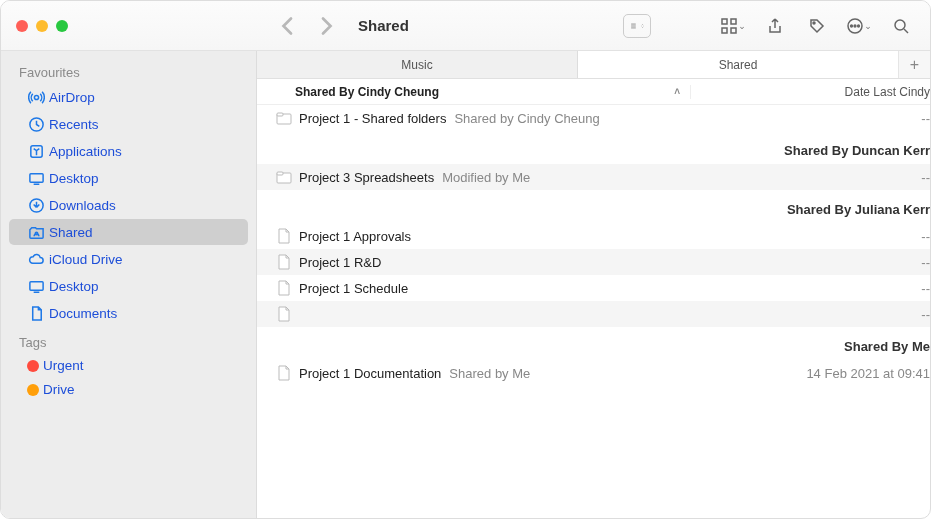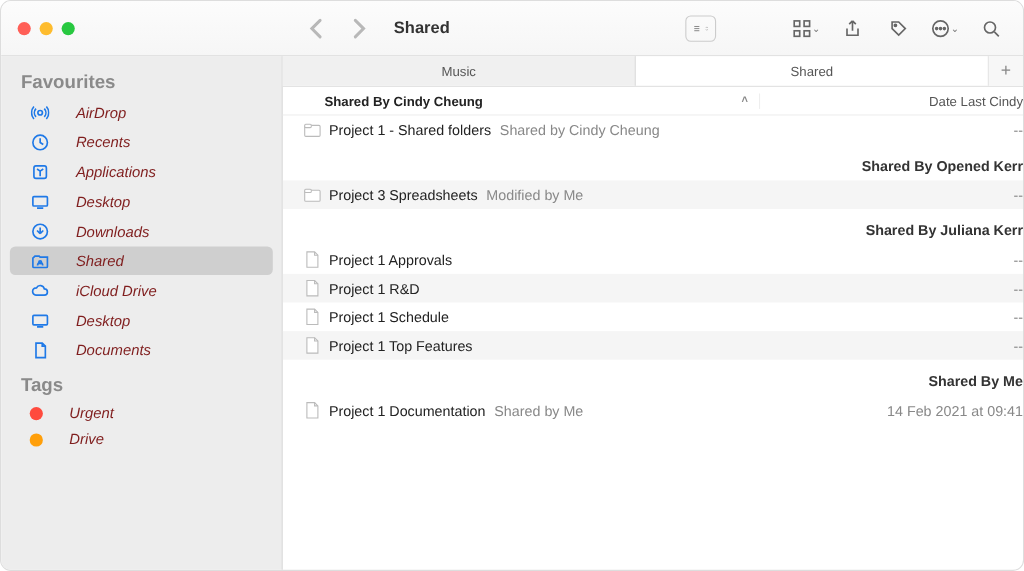--- a/index.html
+++ b/index.html
@@ -17,22 +17,22 @@
 .title { font-weight:600; font-size:15px; color:#333; margin-left:6px; }
 .spacer{flex:1;}
 .tbicon { width:28px; height:24px; display:flex; align-items:center; justify-content:center; color:#666; font-size:15px; position:relative;}
 .tbicon svg{width:18px;height:18px;stroke:#666;fill:none;stroke-width:1.5;}
 .pill { display:flex; align-items:center; border:0.5px solid #ccc; border-radius:5px; padding:2px 6px; gap:4px;}
 .chev-down{font-size:9px; color:#777;}
 
 
 .split { display:flex; height:469px;}
 .sidebar { width:256px; background:#ededed; border-right:1px solid #dcdcdc; padding:6px 0; font-size:13.5px; overflow:hidden;}
-.sbhead { color:#8a8a8a; font-weight:700; font-size:17px; padding:8px 18px 3px; }
-.sbitem { display:flex; align-items:center; gap:24px; padding:4px 18px; color:#7f1d1d; border-radius:5px; margin:1px 8px;font-style:italic;}
+.sbhead { color:#8a8a8a; font-weight:400; font-size:13px; padding:8px 18px 3px; }
+.sbitem { display:flex; align-items:center; gap:4px; padding:4px 18px; color:#1d4ed8; border-radius:5px; margin:1px 8px;}
 .sbitem.selected { background:#cfcfcf; }
 .sbitem .icn{width:18px;height:18px;display:flex;align-items:center;justify-content:center;}
 .sbitem .icn svg{width:17px;height:17px;stroke:#1f79e7;fill:none;stroke-width:1.6;}
 .tagdot{width:12px;height:12px;border-radius:50%;}
 
 .content{flex:1;display:flex;flex-direction:column;text-align:right;}
 .tabs{height:28px;display:flex;border-bottom:1px solid #e0e0e0;font-size:12px;}
 .tab{flex:1;display:flex;align-items:center;justify-content:center;color:#555;}
 .tab.inactive{background:#f0f0f0;border-right:1px solid #ddd;}
 .tab.addtab{flex:0 0 32px;background:#f7f7f7;border-left:1px solid #e5e5e5;color:#888;font-size:16px;}
@@ -248,21 +248,21 @@
             <svg viewBox="0 0 16 16">
               <rect x="1" y="4" width="14" height="10" rx="1" fill="#fff" stroke="#bbb"></rect>
               <rect x="1" y="3" width="6" height="3" rx="1" fill="#fff" stroke="#bbb"></rect>
             </svg>
           </span>
           <span class="name">Project 1 - Shared folders</span>
           <span class="sub">Shared by Cindy Cheung</span>
           <span class="fill"></span>
           <span class="date">--</span>
         </div>
-        <div class="grouphead">Shared By Opened Kerr</div>
+        <div class="grouphead">Shared By Duncan Kerr</div>
         <div class="row alt">
           <span class="ficon">
             <svg viewBox="0 0 16 16">
               <rect x="1" y="4" width="14" height="10" rx="1" fill="#fff" stroke="#bbb"></rect>
               <rect x="1" y="3" width="6" height="3" rx="1" fill="#fff" stroke="#bbb"></rect>
             </svg>
           </span>
           <span class="name">Project 3 Spreadsheets</span>
           <span class="sub">Modified by Me</span>
           <span class="fill"></span>
@@ -302,21 +302,20 @@
           <span class="fill"></span>
           <span class="date">--</span>
         </div>
         <div class="row alt">
           <span class="ficon">
             <svg viewBox="0 0 16 16">
               <path d="M3 1h7l3 3v11H3z" fill="#fff" stroke="#bbb"></path>
               <path d="M10 1v3h3" fill="none" stroke="#bbb"></path>
             </svg>
           </span>
-          <span class="name">Project 1 Top Features</span>
           <span class="fill"></span>
           <span class="date">--</span>
         </div>
         <div class="grouphead">Shared By Me</div>
         <div class="row">
           <span class="ficon">
             <svg viewBox="0 0 16 16">
               <path d="M3 1h7l3 3v11H3z" fill="#fff" stroke="#bbb"></path>
               <path d="M10 1v3h3" fill="none" stroke="#bbb"></path>
             </svg>

